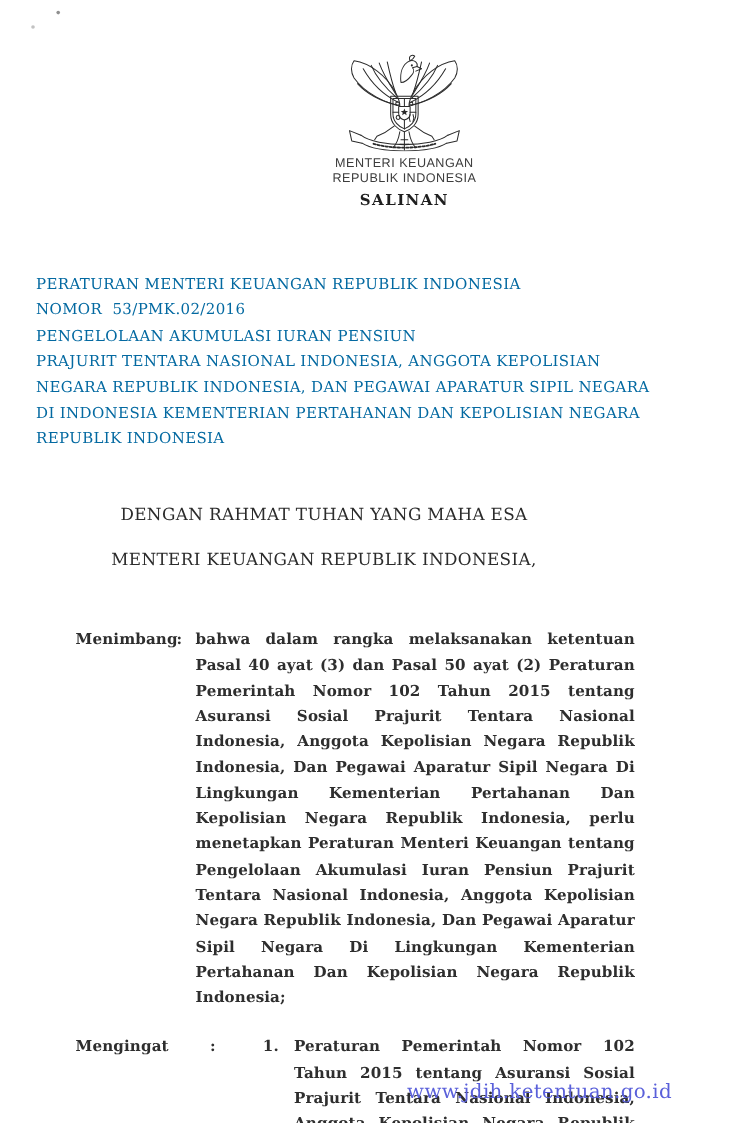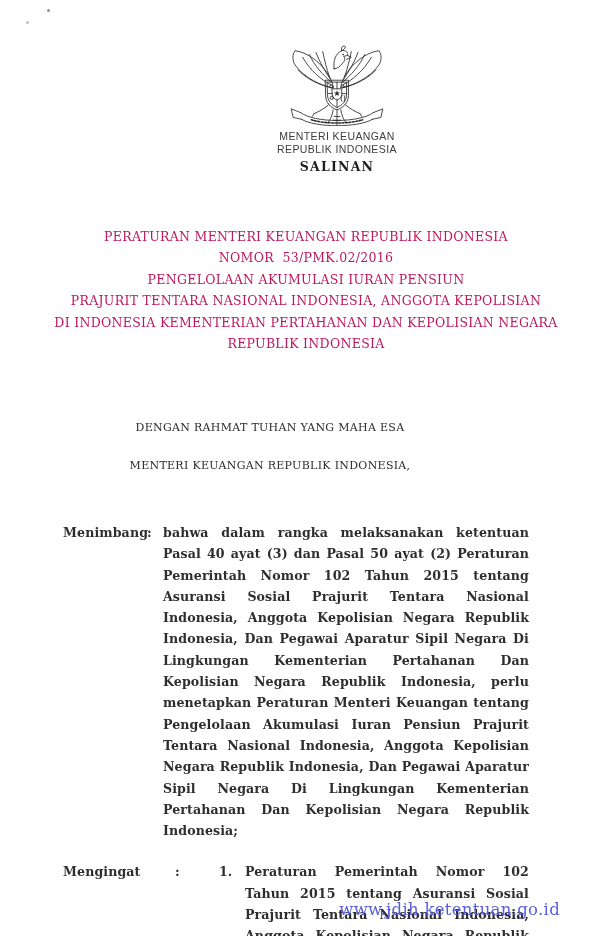--- a/index.html
+++ b/index.html
@@ -22,28 +22,28 @@
     font-size: 10.5px; line-height: 12.5px;
     color: #3d3d3d; letter-spacing: .4px; margin-top: 4px;
   }
   .salinan {
     font-size: 12.5px; font-weight: bold; letter-spacing: 1.2px;
     margin-top: 4px; color: #1f1f1f;
   }
 
   .title-block {
     position: absolute; top: 226px; left: 30px; width: 552px;
-    text-align: center; font-size: 12.5px; line-height: 21.4px;
-    letter-spacing: .3px; color: #be185d;
+    font-size: 12.5px; line-height: 21.4px;
+    letter-spacing: .3px; color: #0369a1;
   }
   .title-line { white-space: pre; }
 
   .center-line {
     position: absolute; left: 0; width: 540px; text-align: center;
-    font-size: 11px; letter-spacing: .3px; color: #2b2b2b;
+    font-size: 14px; letter-spacing: .3px; color: #2b2b2b;
   }
   #invocation { top: 421px; }
   #authority  { top: 459px; }
 
   .doc-body {
     position: absolute; top: 522px; left: 63px; width: 466px;
     font-size: 12.6px; line-height: 21.3px; letter-spacing: .1px;
   }
   .clause { display: flex; align-items: flex-start; font-weight: bold; }
   .clause-label { width: 84px; flex: none; }
@@ -110,20 +110,21 @@
   <div class="ministry">MENTERI KEUANGAN</div>
   <div class="ministry" style="margin-top:0">REPUBLIK INDONESIA</div>
   <div class="salinan">SALINAN</div>
 </div>
 
 <div class="title-block">
   <div class="title-line">PERATURAN MENTERI KEUANGAN REPUBLIK INDONESIA</div>
   <div class="title-line">NOMOR  53/PMK.02/2016</div>
   <div class="title-line">PENGELOLAAN AKUMULASI IURAN PENSIUN</div>
   <div class="title-line">PRAJURIT TENTARA NASIONAL INDONESIA, ANGGOTA KEPOLISIAN</div>
+  <div class="title-line">NEGARA REPUBLIK INDONESIA, DAN PEGAWAI APARATUR SIPIL NEGARA</div>
   <div class="title-line">DI INDONESIA KEMENTERIAN PERTAHANAN DAN KEPOLISIAN NEGARA</div>
   <div class="title-line">REPUBLIK INDONESIA</div>
 </div>
 
 <div class="center-line" id="invocation">DENGAN RAHMAT TUHAN YANG MAHA ESA</div>
 <div class="center-line" id="authority">MENTERI KEUANGAN REPUBLIK INDONESIA,</div>
 
 <div class="doc-body">
   <div class="clause">
     <div class="clause-label">Menimbang</div>

